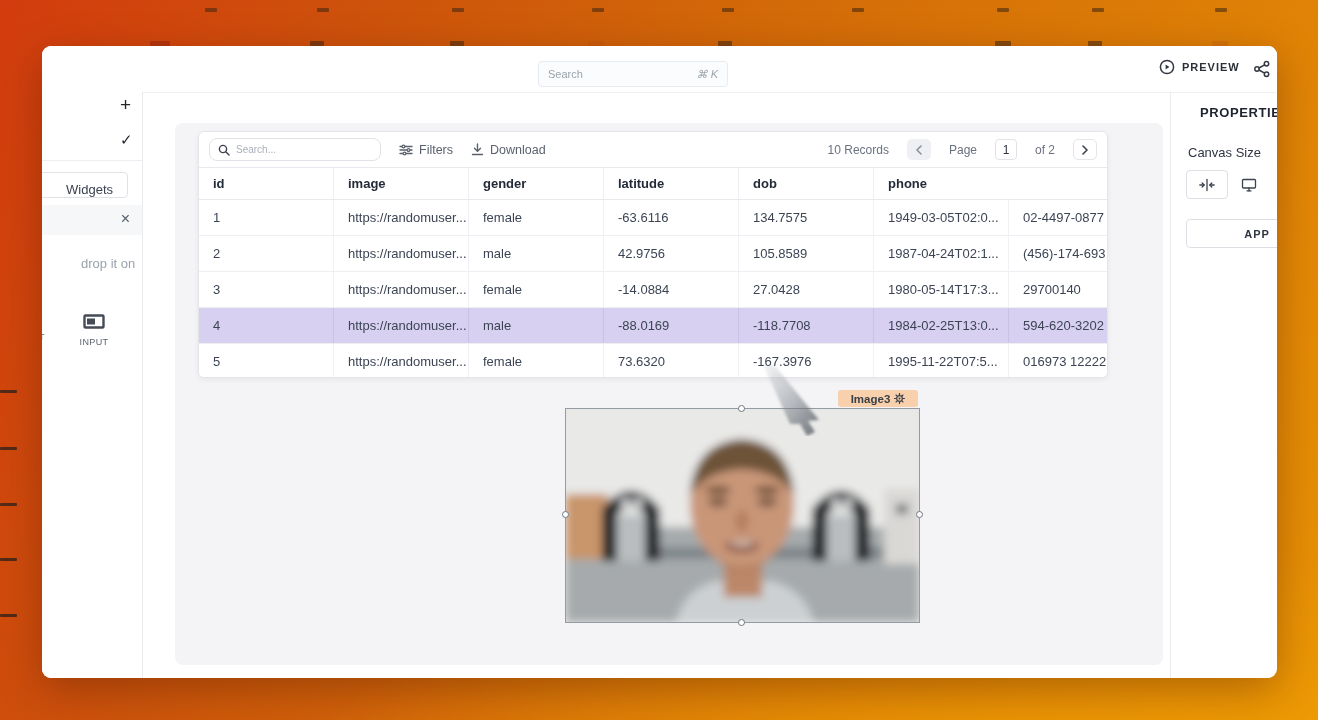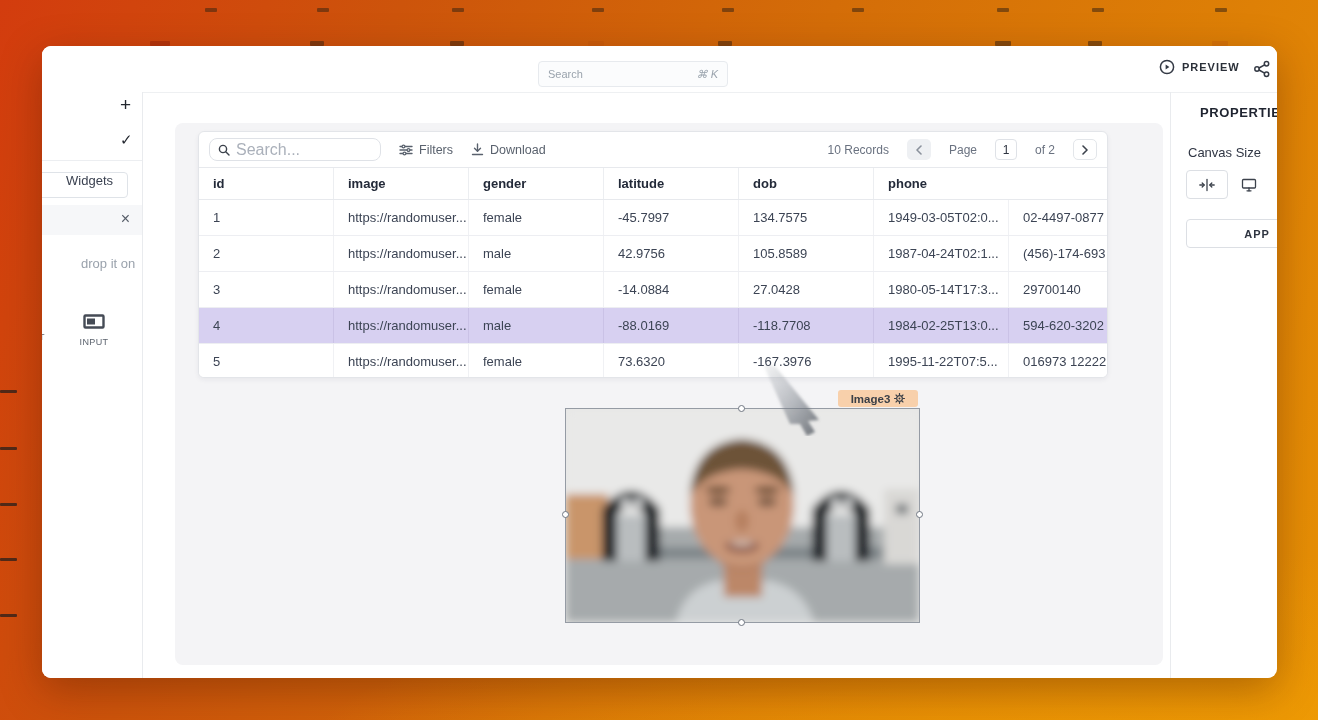--- a/index.html
+++ b/index.html
@@ -36,21 +36,21 @@
   .icon-stroke{stroke:#343a45;fill:none;stroke-width:1.5;stroke-linecap:round;stroke-linejoin:round;}
 
   
   .sidebar{position:absolute;left:0;top:46px;width:100px;height:586px;border-right:1px solid #e9ebee;background:#fff;}
   .sb-plus{position:absolute;left:78px;top:3px;font-size:19px;color:#23272f;line-height:1;cursor:pointer;}
   .sb-check{position:absolute;left:78px;top:40px;font-size:15px;color:#23272f;line-height:1;cursor:pointer;}
   .sb-divider{position:absolute;left:0;top:68px;width:100px;height:1px;background:#eceef1;}
   .widgets-input{
     position:absolute;left:-16px;top:80px;width:102px;height:26px;box-sizing:border-box;
     border:1px solid #dfe3e8;border-radius:4px;background:#fff;
-    display:flex;align-items:flex-start;justify-content:flex-end;padding-right:14px;
+    display:flex;align-items:flex-end;justify-content:flex-end;padding-right:14px;
     font-size:13px;color:#3a4150;
   }
   .sb-band{position:absolute;left:0;top:113px;width:100px;height:30px;background:#f6f7f9;}
   .sb-close{position:absolute;right:12px;top:6px;font-size:16px;color:#565d68;line-height:1;cursor:pointer;}
   .sb-hint{position:absolute;left:0px;top:164px;width:96px;font-size:13px;color:#9aa2ac;white-space:nowrap;overflow:hidden;padding-left:39px;}
   .widget-item{position:absolute;top:222px;width:44px;text-align:center;cursor:grab;}
   .widget-item .w-label{font-size:9px;color:#5c636e;letter-spacing:.4px;margin-top:4px;}
   .widget-item-input{left:30px;}
   .widget-partial{position:absolute;left:-3px;top:240px;font-size:9px;color:#5c636e;}
 
@@ -75,21 +75,21 @@
   .table-card{
     position:absolute;left:156px;top:85px;width:910px;height:247px;box-sizing:border-box;
     background:#fff;border:1px solid #e3e5e9;border-radius:6px;overflow:hidden;
     box-shadow:0 2px 5px rgba(30,40,60,.06);
   }
   .t-toolbar{height:35px;display:flex;align-items:center;padding:0 10px;gap:18px;}
   .t-search{
     width:172px;height:23px;box-sizing:border-box;border:1px solid #dfe2e7;border-radius:8px;
     display:flex;align-items:center;gap:6px;padding:0 8px;background:#fff;flex:none;
   }
-  .t-search span{font-size:16px;color:#aab0ba;}
+  .t-search span{font-size:10px;color:#aab0ba;}
   .t-tool{display:flex;align-items:center;gap:6px;font-size:12.5px;color:#59616d;cursor:pointer;}
   .t-spacer{flex:1;}
   .t-records{font-size:12px;color:#6a7280;}
   .pg-btn{width:24px;height:21px;border-radius:5px;display:flex;align-items:center;justify-content:center;cursor:pointer;}
   .pg-prev{background:#eef0f3;}
   .pg-next{background:#fff;border:1px solid #e3e6ea;box-sizing:border-box;}
   .pg-label{font-size:12px;color:#6a7280;}
   .pg-input{width:22px;height:21px;box-sizing:border-box;border:1px solid #dfe2e7;border-radius:4px;
     display:flex;align-items:center;justify-content:center;font-size:12px;color:#2e3440;}
   .thead,.tr{display:grid;grid-template-columns:135px 135px 135px 135px 135px 135px 1fr;}
@@ -251,21 +251,21 @@
         <div class="th">gender</div>
         <div class="th">latitude</div>
         <div class="th">dob</div>
         <div class="th">phone</div>
       </div>
     <div id="t-body">
         <div class="tr">
           <div class="td">1</div>
           <div class="td">https://randomuser...</div>
           <div class="td">female</div>
-          <div class="td">-45.7997</div>
+          <div class="td">-63.6116</div>
           <div class="td">134.7575</div>
           <div class="td">1949-03-05T02:0...</div>
           <div class="td">02-4497-0877</div>
         </div>
         <div class="tr">
           <div class="td">2</div>
           <div class="td">https://randomuser...</div>
           <div class="td">male</div>
           <div class="td">42.9756</div>
           <div class="td">105.8589</div>

